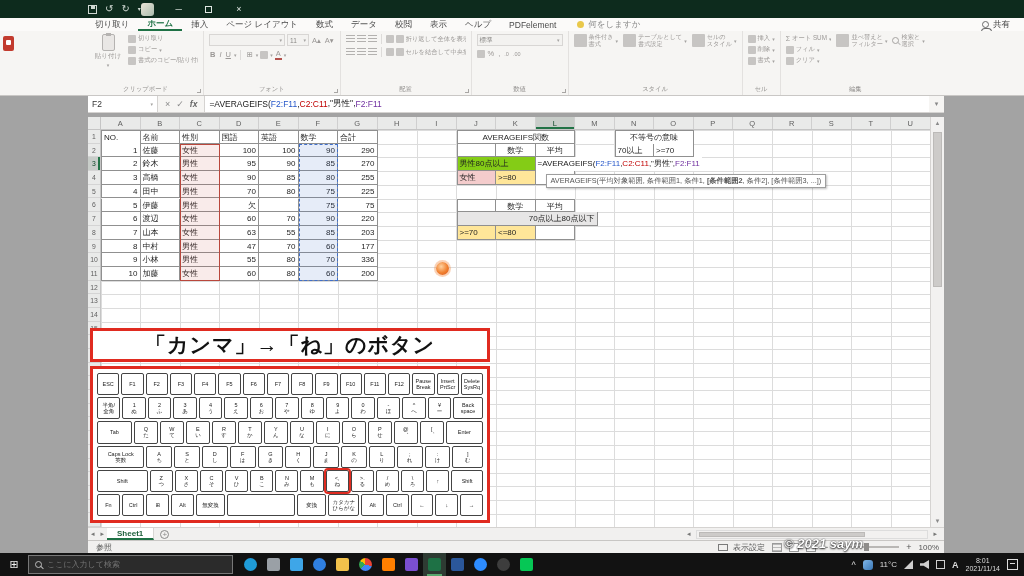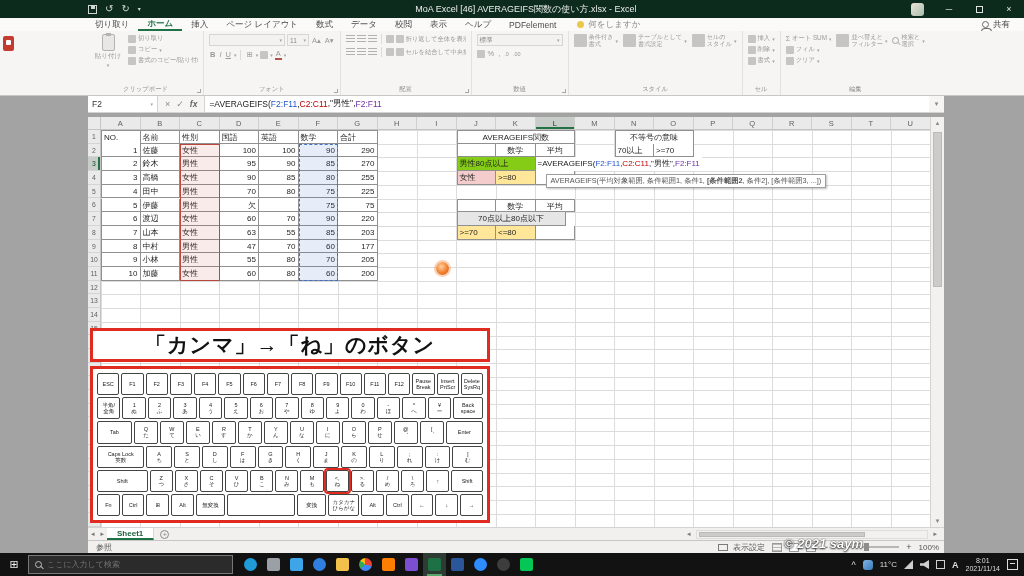--- a/index.html
+++ b/index.html
@@ -144,21 +144,20 @@
 
 <div id="stage">
 
   <div id="titlebar">
     <div class="qat">
       <span class="saveico"></span>
       <span class="g">↺</span>
       <span class="g">↻</span>
       <span class="g" style="font-size:6px">▾</span>
     </div>
-    <div id="tb-title">MoA Excel [46] AVERAGEIFS関数の使い方.xlsx - Excel</div>
     <span class="avatar"></span>
     <div class="winbtn">─</div>
     <div class="winbtn">
         <span class="restore"></span>
       </div>
     <div class="winbtn">×</div>
   </div>
 
   <div id="tabrow">
     <div id="tabs">
@@ -519,21 +518,21 @@
         <div class="sc tb al-r" style="left: 118.5px; top: 109.6px; width: 39.5px; height: 13.7px;">47</div>
         <div class="sc tb al-r" style="left: 158px; top: 109.6px; width: 39.5px; height: 13.7px;">70</div>
         <div class="sc tb al-r" style="left: 197.5px; top: 109.6px; width: 39.5px; height: 13.7px;">60</div>
         <div class="sc tb al-r" style="left: 237px; top: 109.6px; width: 39.5px; height: 13.7px;">177</div>
         <div class="sc tb al-r bl" style="left: 0px; top: 123.3px; width: 39.5px; height: 13.7px;">9</div>
         <div class="sc tb al-l" style="left: 39.5px; top: 123.3px; width: 39.5px; height: 13.7px;">小林</div>
         <div class="sc tb al-l" style="left: 79px; top: 123.3px; width: 39.5px; height: 13.7px;">男性</div>
         <div class="sc tb al-r" style="left: 118.5px; top: 123.3px; width: 39.5px; height: 13.7px;">55</div>
         <div class="sc tb al-r" style="left: 158px; top: 123.3px; width: 39.5px; height: 13.7px;">80</div>
         <div class="sc tb al-r" style="left: 197.5px; top: 123.3px; width: 39.5px; height: 13.7px;">70</div>
-        <div class="sc tb al-r" style="left: 237px; top: 123.3px; width: 39.5px; height: 13.7px;">205</div>
+        <div class="sc tb al-r" style="left: 237px; top: 123.3px; width: 39.5px; height: 13.7px;">336</div>
         <div class="sc tb al-r bl" style="left: 0px; top: 137px; width: 39.5px; height: 13.7px;">10</div>
         <div class="sc tb al-l" style="left: 39.5px; top: 137px; width: 39.5px; height: 13.7px;">加藤</div>
         <div class="sc tb al-l" style="left: 79px; top: 137px; width: 39.5px; height: 13.7px;">女性</div>
         <div class="sc tb al-r" style="left: 118.5px; top: 137px; width: 39.5px; height: 13.7px;">60</div>
         <div class="sc tb al-r" style="left: 158px; top: 137px; width: 39.5px; height: 13.7px;">80</div>
         <div class="sc tb al-r" style="left: 197.5px; top: 137px; width: 39.5px; height: 13.7px;">60</div>
         <div class="sc tb al-r" style="left: 237px; top: 137px; width: 39.5px; height: 13.7px;">200</div>
         <div class="sc tb center bt bl" style="left: 355.5px; top: 0px; width: 118.5px; height: 13.7px;">AVERAGEIFS関数</div>
         <div class="sc tb  bl" style="left: 355.5px; top: 13.7px; width: 39.5px; height: 13.7px;"></div>
         <div class="sc tb center" style="left: 395px; top: 13.7px; width: 39.5px; height: 13.7px;">数学</div>
@@ -542,21 +541,21 @@
         <div class="sc tb " style="left: 434.5px; top: 27.4px; width: 39.5px; height: 13.7px;"></div>
         <div class="sc tb fill-pink bl" style="left: 355.5px; top: 41.1px; width: 39.5px; height: 13.7px;">女性</div>
         <div class="sc tb fill-yellow" style="left: 395px; top: 41.1px; width: 39.5px; height: 13.7px;">&gt;=80</div>
         <div class="sc tb " style="left: 434.5px; top: 41.1px; width: 39.5px; height: 13.7px;"></div>
         <div class="sc tb center bt bl" style="left: 513.5px; top: 0px; width: 79px; height: 23px;">不等号の意味</div>
         <div class="sc tb  bl" style="left: 513.5px; top: 13.7px; width: 39.5px; height: 13.7px;">70以上</div>
         <div class="sc tb " style="left: 553px; top: 13.7px; width: 39.5px; height: 13.7px;">&gt;=70</div>
         <div class="sc tb  bt bl" style="left: 355.5px; top: 68.5px; width: 39.5px; height: 13.7px;"></div>
         <div class="sc tb center bt" style="left: 395px; top: 68.5px; width: 39.5px; height: 13.7px;">数学</div>
         <div class="sc tb center bt" style="left: 434.5px; top: 68.5px; width: 39.5px; height: 13.7px;">平均</div>
-        <div class="sc tb center fill-gray bl" style="left: 355.5px; top: 82.2px; width: 109px; height: 13.7px;">70点以上80点以下</div>
+        <div class="sc tb center fill-gray bl" style="left: 355.5px; top: 82.2px; width: 141px; height: 13.7px; text-align: right;">70点以上80点以下</div>
         <div class="sc tb fill-yellow bl" style="left: 355.5px; top: 95.9px; width: 39.5px; height: 13.7px;">&gt;=70</div>
         <div class="sc tb fill-yellow" style="left: 395px; top: 95.9px; width: 39.5px; height: 13.7px;">&lt;=80</div>
         <div class="sc tb " style="left: 434.5px; top: 95.9px; width: 39.5px; height: 13.7px;"></div>
         <div class="refr ref-red" style="left: 79px; top: 13.7px; width: 39.5px; height: 137px;"></div>
         <div class="refr ref-blue" style="left: 197.5px; top: 13.7px; width: 39.5px; height: 137px;"></div>
         <div class="cellformula" style="left: 434.5px; top: 27.4px;"><span style="color: rgb(26, 26, 26);">=AVERAGEIFS(</span><span style="color: rgb(36, 86, 201);">F2:F11</span><span style="color: rgb(26, 26, 26);">,</span><span style="color: rgb(192, 0, 0);">C2:C11</span><span style="color: rgb(26, 26, 26);">,"男性",</span><span style="color: rgb(112, 48, 160);">F2:F11</span></div>
         <div class="fxtip" style="left: 444.5px; top: 44.1px;"><span>AVERAGEIFS(平均対象範囲, 条件範囲1, 条件1, </span><span style="font-weight: bold;">[条件範囲2</span><span>, 条件2], [条件範囲3, ...])</span></div>
       </div>
     <div id="vscroll">
       <div class="varr">▲</div>

